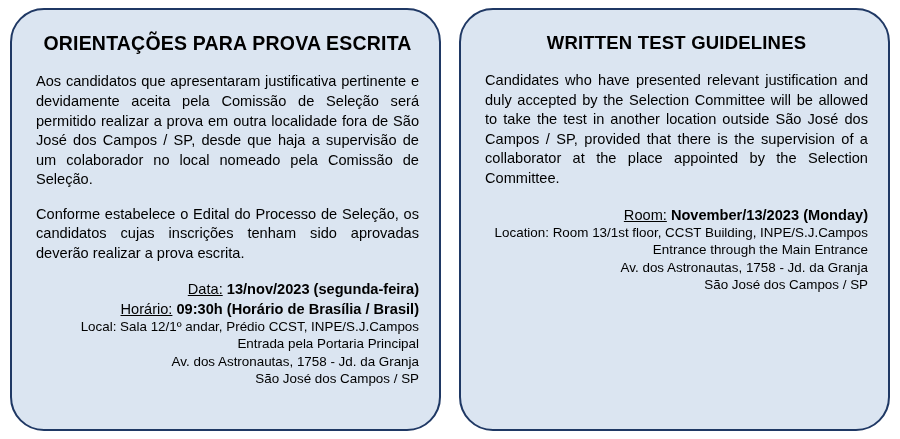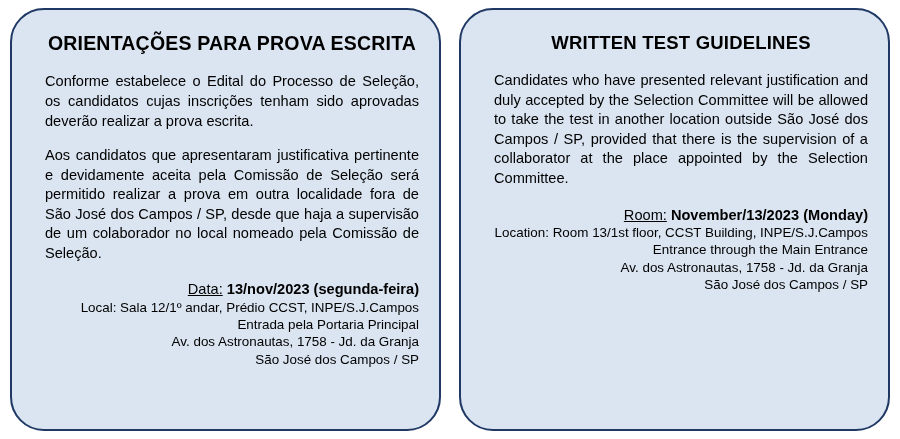--- a/index.html
+++ b/index.html
@@ -21,21 +21,21 @@
     gap: 18px;
     padding: 8px 10px;
     box-sizing: border-box;
   }
   .panel {
     flex: 1 1 0;
     background: #dbe5f1;
     border: 2px solid #1f3864;
     border-radius: 34px;
     box-sizing: border-box;
-    padding: 16px 20px 10px 33px;
+    padding: 16px 20px 10px 24px;
     display: flex;
     flex-direction: column;
   }
   .panel-title {
     text-align: center;
     font-weight: bold;
     font-size: 19.5px;
     color: #000000;
     letter-spacing: 0.2px;
     margin: 6px 0 18px 0;
@@ -78,27 +78,31 @@
   }
 </style>
 </head>
 <body>
 
 <div class="page">
 
   <section class="panel">
     <h1 class="panel-title">ORIENTAÇÕES PARA PROVA ESCRITA</h1>
 
+    <p class="body-text">Aos candidatos que apresentaram justificativa pertinente e devidamente aceita pela Comissão de Seleção será permitido realizar a prova em outra localidade fora de São José dos Campos / SP, desde que haja a supervisão de um colaborador no local nomeado pela Comissão de Seleção.</p>
     <p class="body-text">Conforme estabelece o Edital do Processo de Seleção, os candidatos cujas inscrições tenham sido aprovadas deverão realizar a prova escrita.</p>
-    <p class="body-text">Aos candidatos que apresentaram justificativa pertinente e devidamente aceita pela Comissão de Seleção será permitido realizar a prova em outra localidade fora de São José dos Campos / SP, desde que haja a supervisão de um colaborador no local nomeado pela Comissão de Seleção.</p>
 
     <div class="details">
       <div class="detail-line strong">
         <span class="lbl">Data:</span>
         <span class="val">13/nov/2023 (segunda-feira)</span>
+      </div>
+      <div class="detail-line strong">
+        <span class="lbl">Horário:</span>
+        <span class="val">09:30h (Horário de Brasília / Brasil)</span>
       </div>
       <div class="detail-line small">
         <span>Local:</span>
         <span>Sala 12/1º andar,  Prédio CCST,  INPE/S.J.Campos</span>
       </div>
       <div class="detail-line small">Entrada pela Portaria  Principal</div>
       <div class="detail-line small">Av.  dos Astronautas,  1758 -  Jd. da Granja</div>
       <div class="detail-line small">São  José dos Campos / SP</div>
     </div>
     <div class="spacer"></div>

